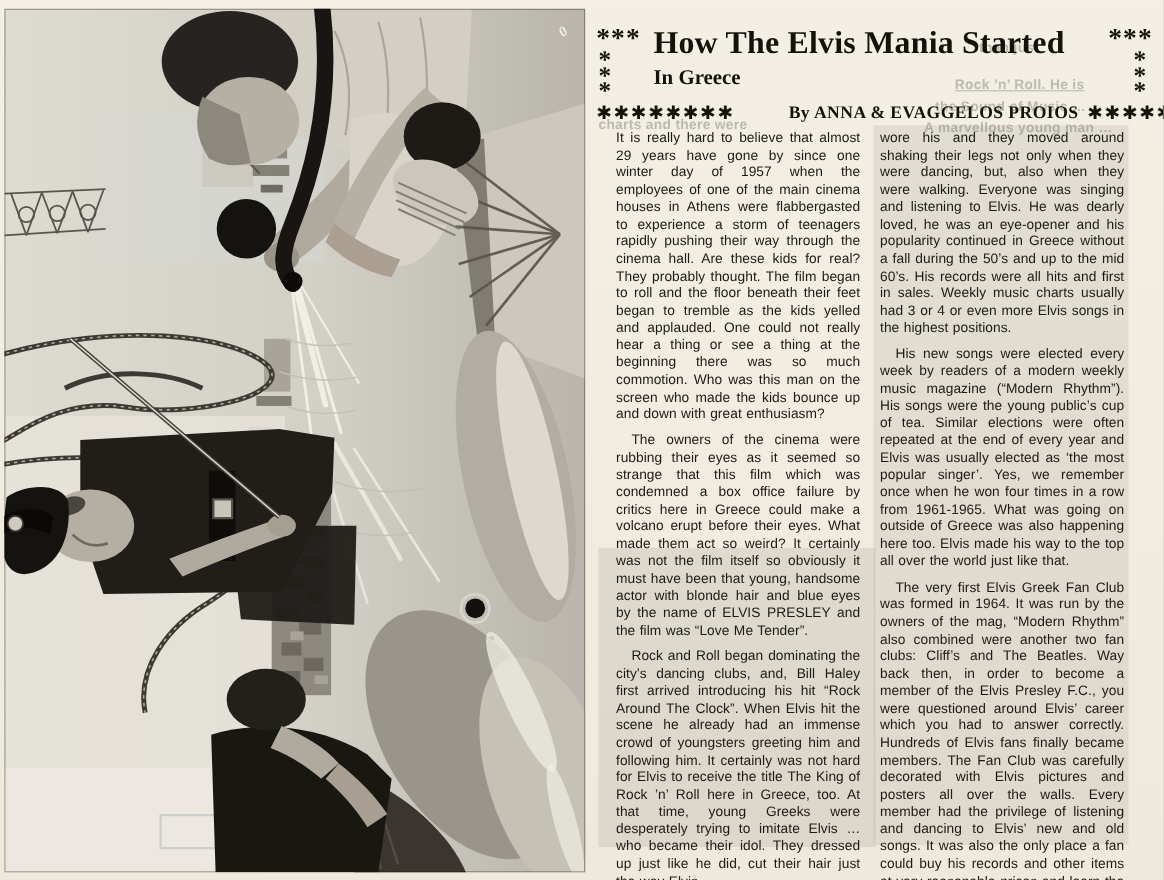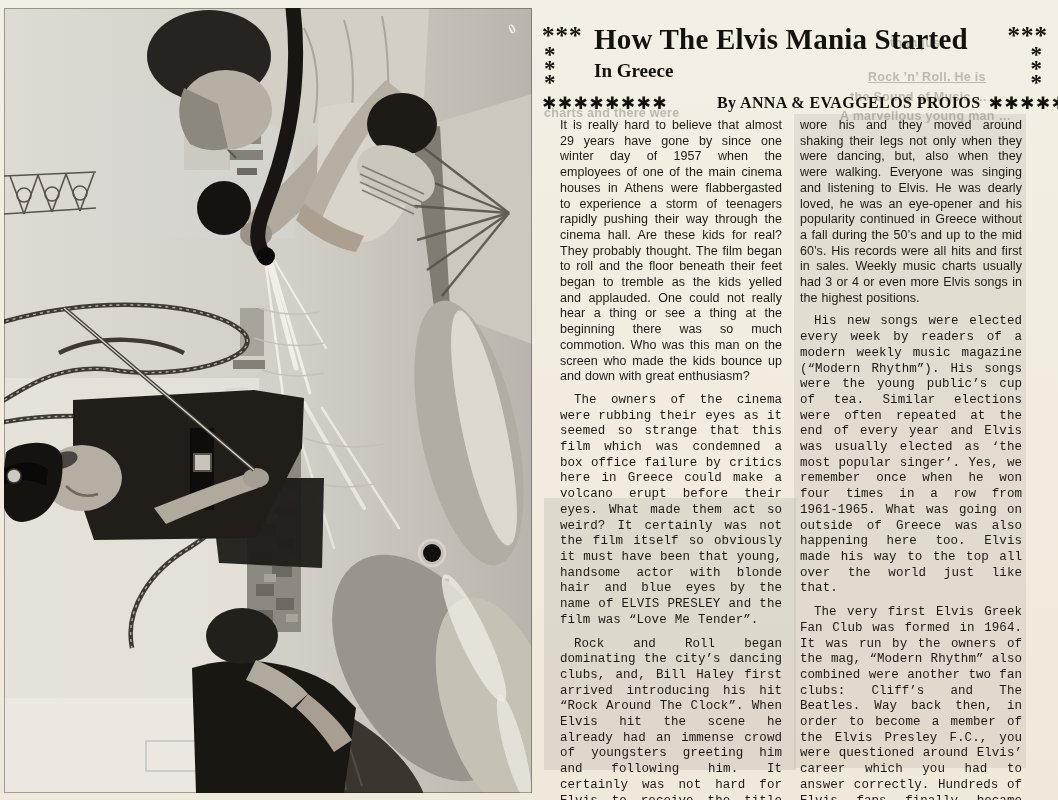--- a/index.html
+++ b/index.html
@@ -40,21 +40,21 @@
   .byline-row{margin-top:3px;text-align:center;white-space:nowrap;}
   .byline-stars{font-family:"DejaVu Sans",sans-serif;font-size:17px;letter-spacing:1.5px;
                 vertical-align:-1px;}
   .byline-text{font-size:16px;letter-spacing:.4px;padding:0 4px;margin-left:41px;}
   
   .col{position:absolute;top:118px;width:222px;font-size:12.5px;line-height:15.7px;
        text-align:justify;letter-spacing:.05px;word-spacing:.5px;color:#1c1a14;}
   .col-1{left:28px;}
   .col-2{left:268px;}
   .col p{margin:0;}
-  .col p + p{margin-top:8px;text-indent:14px;font-family:Liberation Mono, monospace;}
+  .col p + p{margin-top:8px;text-indent:14px;}
 </style>
 </head>
 <body>
 
 <div class="sheet">
 
   <div class="photo">
     <svg viewBox="0 0 528 785" preserveAspectRatio="none">
       <defs>
         <linearGradient id="sky" x1="0" y1="0" x2="1" y2="0">

